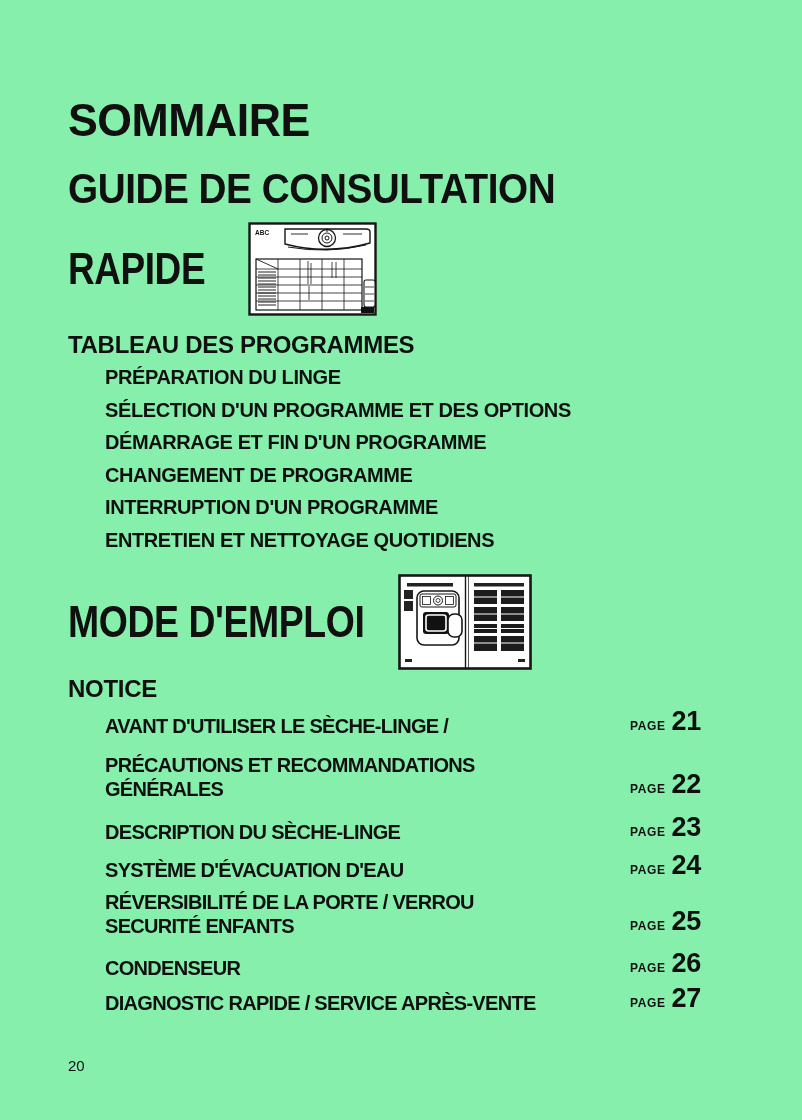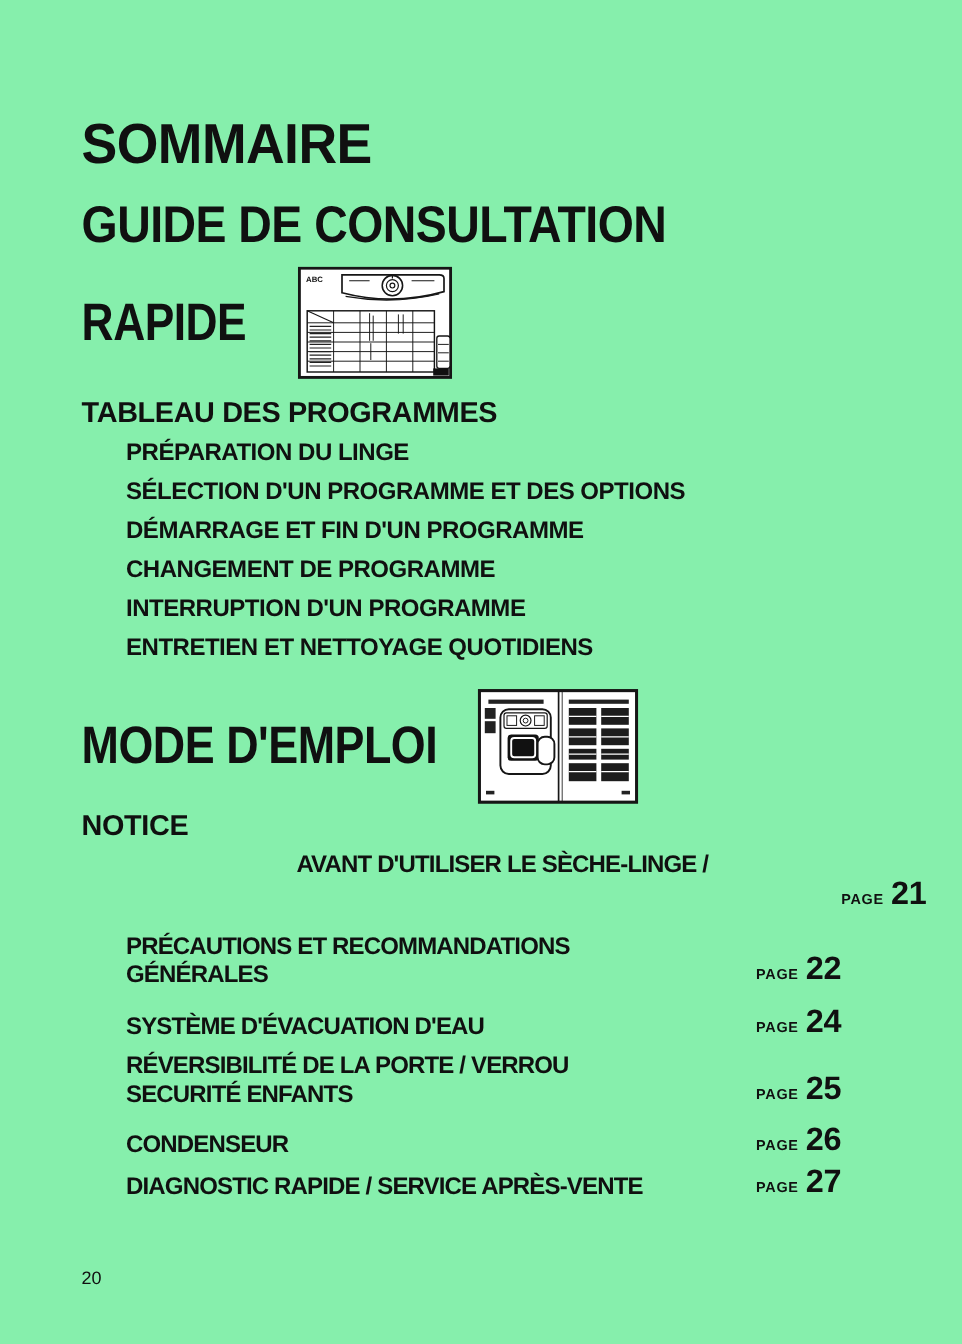--- a/index.html
+++ b/index.html
@@ -39,21 +39,21 @@
     font-size:44px;line-height:1.0;margin:0;width:330px;
     letter-spacing:-0.5px;white-space:nowrap;
     transform:scaleX(0.85);transform-origin:0 50%;
   }
   .entries{margin-top:7px;padding-left:37px;}
   .entry{display:flex;align-items:flex-end;}
   .entry-title{width:525px;font-size:20px;line-height:23.5px;letter-spacing:-0.7px;}
   .pageref{white-space:nowrap;line-height:23.5px;}
   .page-word{font-size:12px;letter-spacing:0.6px;margin-right:6px;}
   .page-num{font-size:27px;letter-spacing:-0.3px;}
-  .mb16{margin-bottom:16px;flex-direction:column;}
+  .mb16{margin-bottom:16px;}
   .mb15{margin-bottom:15px;}
   .mb14{margin-bottom:14px;}
   .mb9{margin-bottom:9px;}
   .mb6{margin-bottom:6px;}
   .footer-num{
     position:absolute;left:68px;top:1057px;
     font-size:15px;font-weight:400;letter-spacing:0;
   }
   .illu{display:block;}
   .qg-illu{margin-left:20px;}
@@ -202,20 +202,28 @@
       <div class="entry mb15">
         <div class="entry-title">
           <div>PRÉCAUTIONS ET RECOMMANDATIONS</div>
           <div>GÉNÉRALES</div>
         </div>
         <div class="pageref">
           <span class="page-word">PAGE</span><span class="page-num">22</span>
         </div>
       </div>
 
+      <div class="entry mb9">
+        <div class="entry-title">
+          <div>DESCRIPTION DU SÈCHE-LINGE</div>
+        </div>
+        <div class="pageref">
+          <span class="page-word">PAGE</span><span class="page-num">23</span>
+        </div>
+      </div>
 
       <div class="entry mb9">
         <div class="entry-title">
           <div>SYSTÈME D'ÉVACUATION D'EAU</div>
         </div>
         <div class="pageref">
           <span class="page-word">PAGE</span><span class="page-num">24</span>
         </div>
       </div>
 

